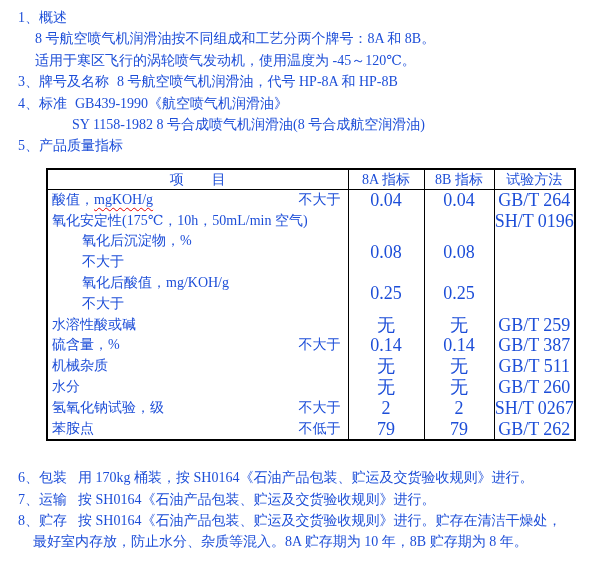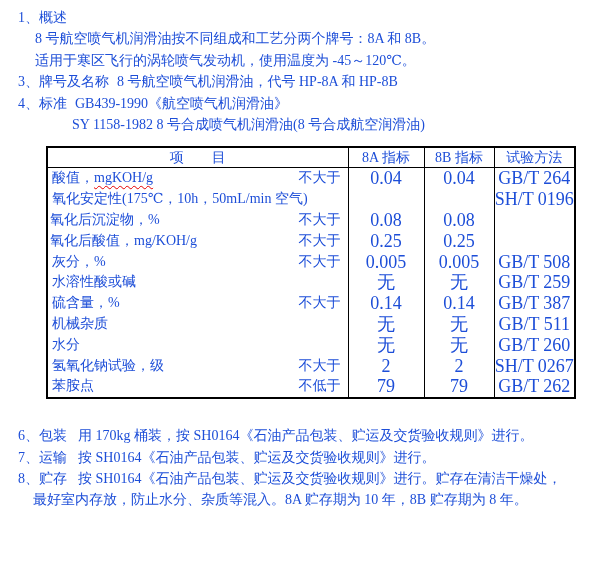--- a/index.html
+++ b/index.html
@@ -22,21 +22,21 @@
     width:528px; margin:11px 0 0 28px;
     border:2px solid #000;
   }
   .spec th, .spec td { border-left:1px solid #000; font-weight:normal; padding:0;margin-left:37px; }
   .spec th:first-child, .spec td:first-child { border-left:none; }
   .spec thead tr { border-bottom:1px solid #000; }
   .spec th { height:19px; line-height:19px; text-align:center; font-size:14px; }
   .spec tbody td { height:20.8px; line-height:20.8px; font-size:18px; vertical-align:middle; }
   .spec td.c1 { font-size:14px; }
   .cellrow { display:flex; justify-content:space-between; padding:0 7px 0 4px; }
-  .cellrow.indent { padding-left:2px; }
+  .cellrow.indent { padding-left:34px;flex-direction:column; }
   .cv { text-align:center; }
   .misspell {
     text-decoration-line:underline;
     text-decoration-style:wavy;
     text-decoration-color:#e60000;
     text-decoration-thickness:1px;
     text-underline-offset:3px;
   }
   .footer { margin-top:26px; }
   .footer .line { line-height:21.3px; }
@@ -57,20 +57,23 @@
 
   <div class="line">
     <span>3、</span><span class="sec-title">牌号及名称</span><span class="sec-rest">8 号航空喷气机润滑油，代号 HP-8A 和 HP-8B</span>
   </div>
 
   <div class="line">
     <span>4、</span><span class="sec-title">标准</span><span class="sec-rest">GB439-1990《航空喷气机润滑油》</span>
   </div>
   <div class="line body-line deep">SY 1158-1982 8 号合成喷气机润滑油(8 号合成航空润滑油)</div>
 
+  <div class="line">
+    <span>5、</span><span class="sec-title">产品质量指标</span>
+  </div>
 
   <table class="spec">
     <colgroup>
         <col style="width:301px">
         <col style="width:76px">
         <col style="width:70px">
         <col style="width:81px">
       </colgroup>
     <thead>
       <tr>
@@ -117,31 +120,20 @@
       <tr>
         <td class="c1">
             <div class="cellrow indent">
               <span>氧化后酸值，mg/KOH/g</span>
               <span>不大于</span>
             </div>
           </td>
         <td class="cv">0.25</td>
         <td class="cv">0.25</td>
         <td class="cv"></td>
-      </tr>
-      <tr>
-        <td class="c1">
-            <div class="cellrow">
-              <span>灰分，%</span>
-              <span>不大于</span>
-            </div>
-          </td>
-        <td class="cv">0.005</td>
-        <td class="cv">0.005</td>
-        <td class="cv">GB/T 508</td>
       </tr>
       <tr>
         <td class="c1">
             <div class="cellrow">
               <span>水溶性酸或碱</span>
               <span></span>
             </div>
           </td>
         <td class="cv">无</td>
         <td class="cv">无</td>

